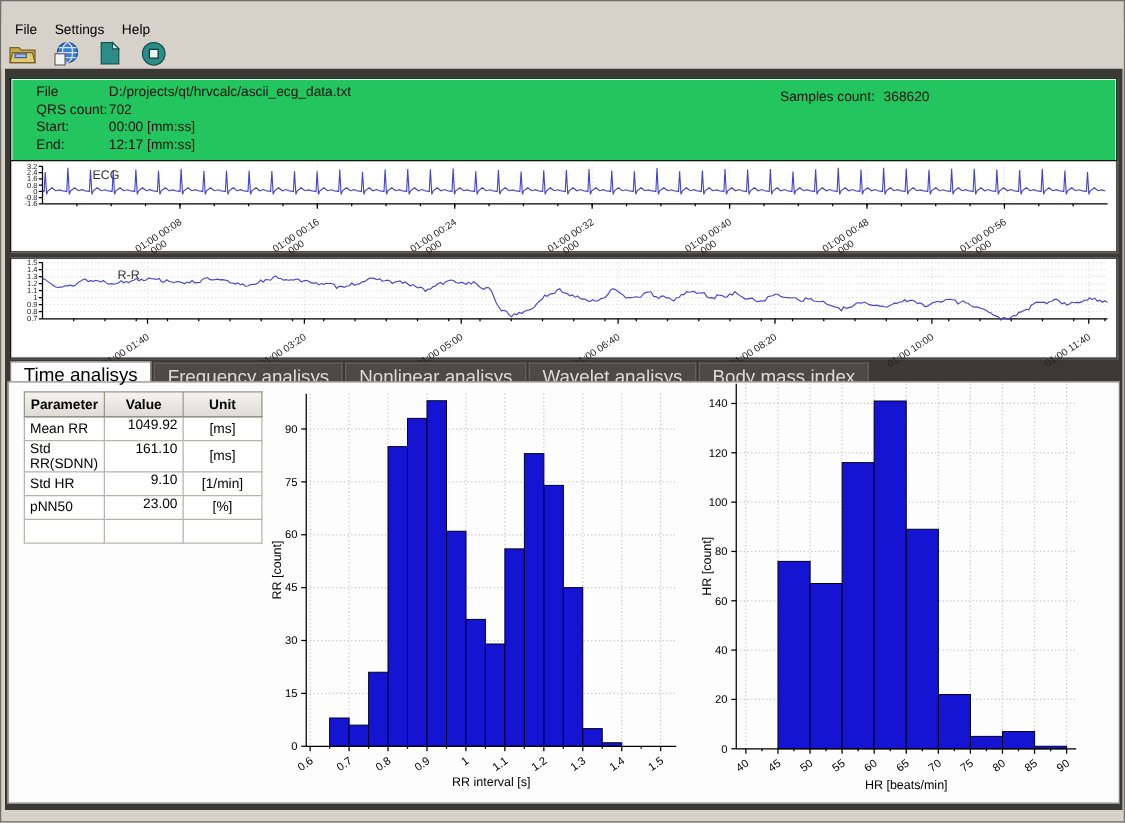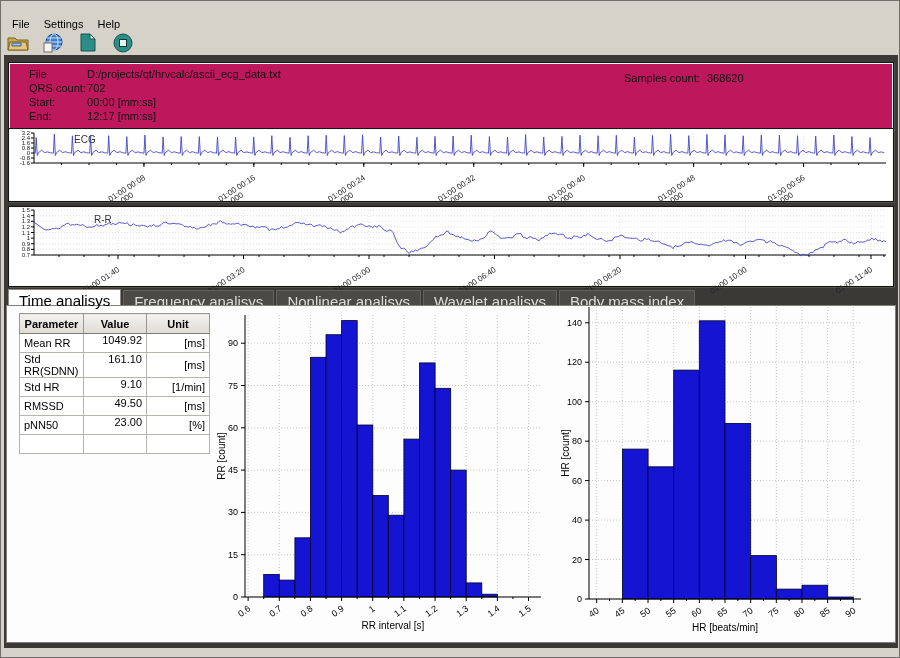--- a/index.html
+++ b/index.html
@@ -26,21 +26,21 @@
     display:flex; align-items:center; gap:0; padding-left:4px; background:#d6d2ca; }
   .menu-item { padding:0 7px; }
   .toolbar { position:absolute; left:0; top:29px; width:100%; height:25px; display:flex; align-items:center; gap:11px; padding-left:5px; background:#d6d2ca; }
   .tool-btn { width:24px; height:22px; display:flex; align-items:center; justify-content:center; }
   .tool-btn svg { display:block; }
 
   
   .content { position:absolute; left:3px; top:54px; width:894px; height:593px; background:#3a3935; }
 
   .panel { position:absolute; background:#fff; border:1px solid #151513; box-shadow:inset 0 0 0 1px #f5f5f3, 1px 1px 0 rgba(255,255,255,0.12); }
-  .panel.info { left:7px; top:61px; width:886px; height:68px; background:#be185d; font-size:11px; color:#111; }
+  .panel.info { left:7px; top:61px; width:886px; height:68px; background:#22c55e; font-size:11px; color:#111; }
   .panel.ecg  { left:7px; top:127px; width:886px; height:74px; }
   .panel.rr   { left:7px; top:205px; width:886px; height:81px; }
 
   .info-row { position:absolute; left:20px; white-space:nowrap; }
   .info-label { display:inline-block; width:55px; }
   .info-value { display:inline-block; }
   .samples { position:absolute; left:615px; top:9px; white-space:nowrap; }
 
   
   .tabbar { position:absolute; left:7px; top:288px; height:16px; display:flex; align-items:flex-end; }
@@ -51,21 +51,21 @@
   .pane { position:absolute; left:5px; top:304px; width:890px; height:338px; background:#fdfdfd; border:1px solid #82807a; }
 
   
   table.params { position:absolute; left:18px; top:312px; border-collapse:collapse; font-size:11px; background:#fff; }
   table.params th { width:64px; height:20px; font-weight:bold; background:linear-gradient(#f4f3f0,#dedbd4);
     border:1px solid #9a978f; border-bottom:1px solid #7e7b73; text-align:center; color:#000; }
   table.params th + th { width:63px; }
   table.params td { border:1px solid #b5b3ad; height:19px; padding:0 4px; color:#000; }
   td.pname { text-align:left; vertical-align:middle; }
   td.pval  { text-align:right; vertical-align:top; padding-top:1px; }
-  td.punit { text-align:right; vertical-align:middle; }
+  td.punit { text-align:center; vertical-align:middle; }
 
   
   svg { position:absolute; overflow:visible; }
   svg#ecg-svg { left:9px; top:128px; }
   svg#rr-svg  { left:9px; top:206px; }
   svg#hist1   { left:210px; top:306px; }
   svg#hist2   { left:558px; top:306px; }
 
   .grid  { stroke:#c7c7c7; stroke-width:1; stroke-dasharray:1,2; }
   .gridf { stroke:#e0e0e0; stroke-width:1; stroke-dasharray:1,2; }
@@ -371,25 +371,20 @@
         </tr>
       <tr>
           <td class="pname">Std RR(SDNN)</td>
           <td class="pval">161.10</td>
           <td class="punit">[ms]</td>
         </tr>
       <tr>
           <td class="pname">Std HR</td>
           <td class="pval">9.10</td>
           <td class="punit">[1/min]</td>
-        </tr>
-      <tr>
-          <td class="pname">RMSSD</td>
-          <td class="pval">49.50</td>
-          <td class="punit">[ms]</td>
         </tr>
       <tr>
           <td class="pname">pNN50</td>
           <td class="pval">23.00</td>
           <td class="punit">[%]</td>
         </tr>
       <tr>
           <td class="pname"></td>
           <td class="pval"></td>
           <td class="punit"></td>

